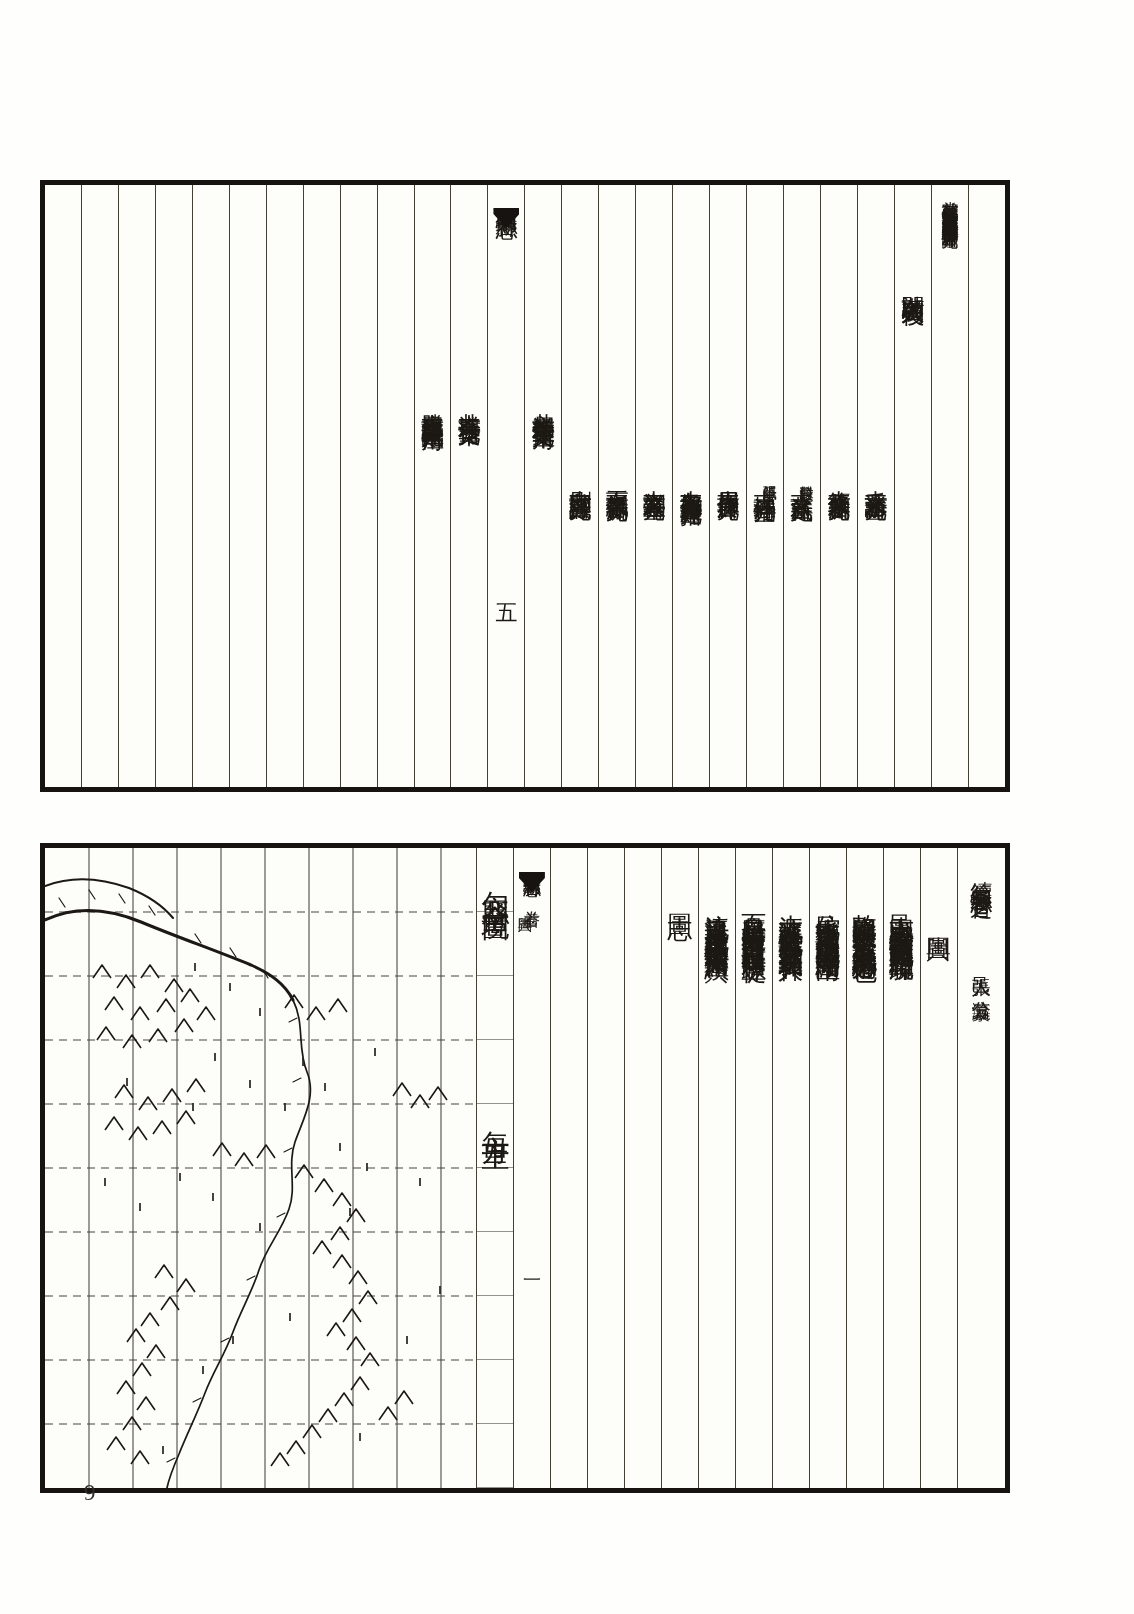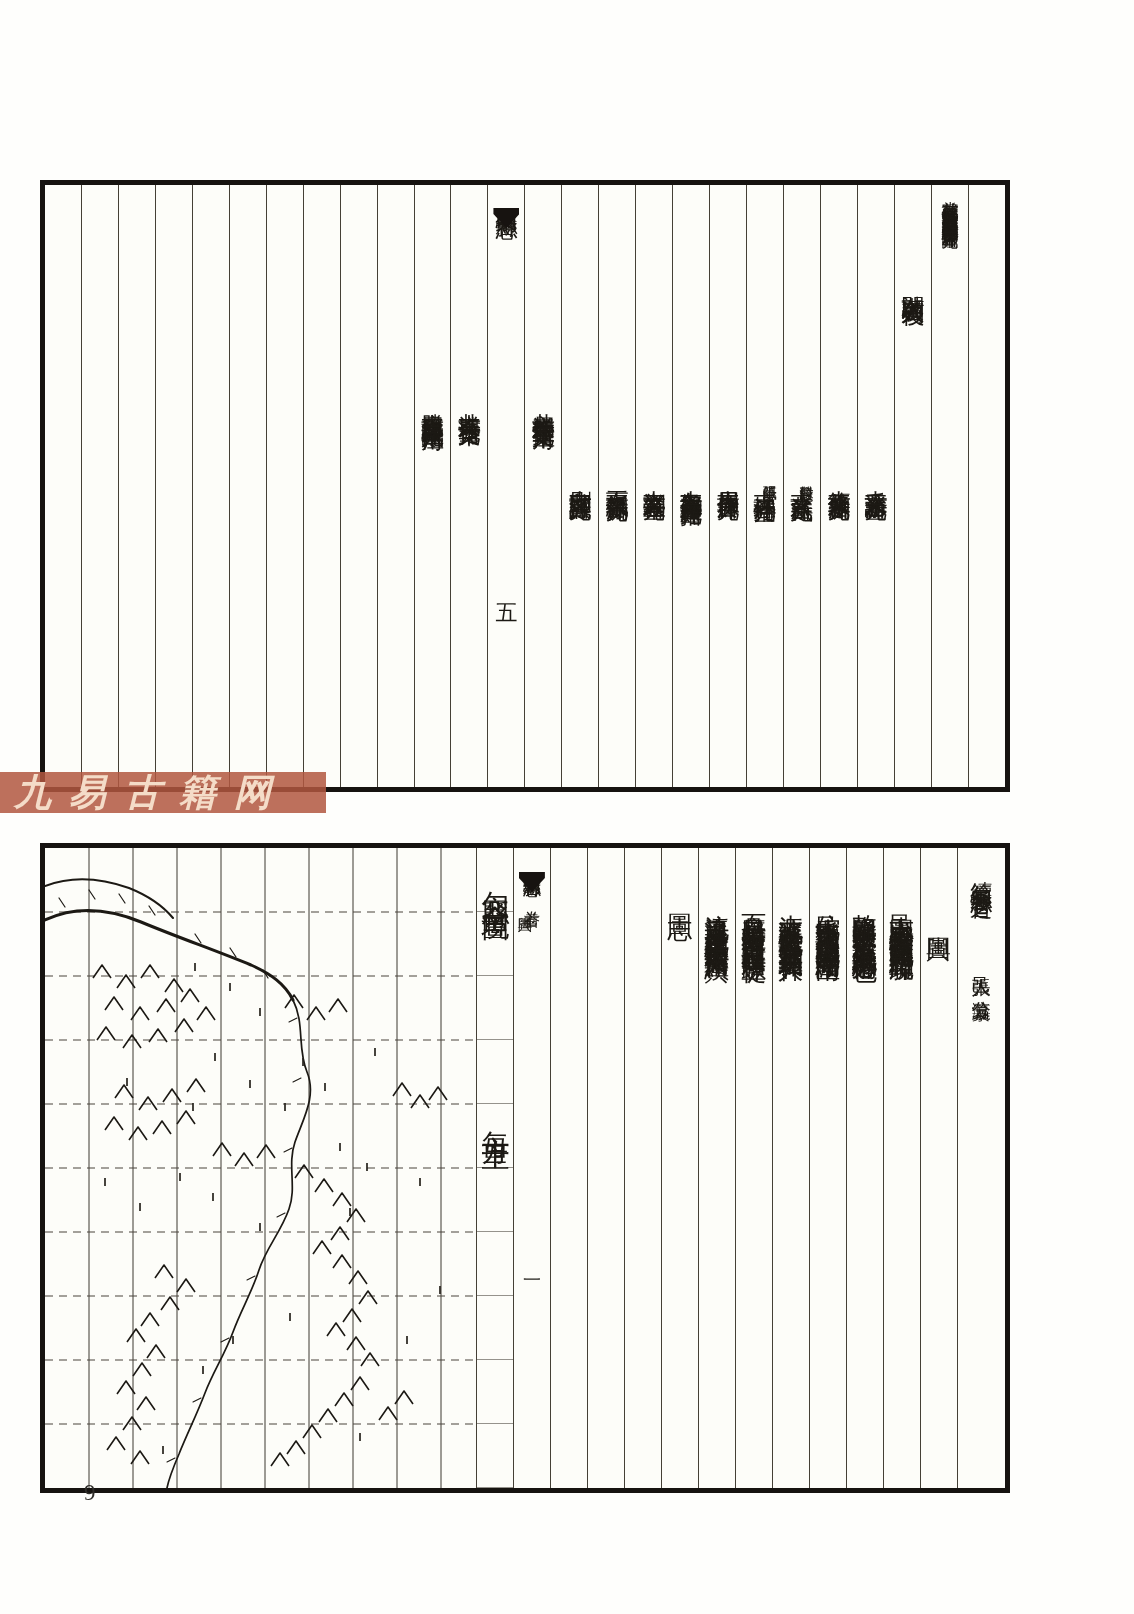--- a/index.html
+++ b/index.html
@@ -181,17 +181,14 @@
       <path d="M110,430l9,-13l9,13 M132,444l9,-13l9,13 M116,462l9,-13l9,13 M96,478l9,-13l9,13 M82,494l9,-13l9,13 M102,510l9,-13l9,13 M88,528l9,-13l9,13 M72,546l9,-13l9,13 M92,562l9,-13l9,13 M78,582l9,-13l9,13 M62,602l9,-13l9,13 M86,616l9,-13l9,13"></path>
       <path d="M348,248l9,-13l9,13 M366,260l9,-13l9,13 M384,252l9,-13l9,13 M350,556l9,-13l9,13 M334,572l9,-13l9,13"></path>
     </g>
     <g stroke="#27231d" stroke-width="2" opacity=".85">
       <path d="M150,115v8 M185,135v8 M215,160v8 M170,205v8 M205,232v8 M148,255v8 M240,255v8 M295,295v8 M322,315v8 M135,325v8 M168,345v8 M95,355v8 M215,375v8 M245,465v8 M188,488v8 M158,518v8 M315,585v8 M118,598v8 M362,488v8 M395,438v8 M258,210v8 M280,235v8 M82,230v8 M60,330v8 M305,360v8 M330,200v8 M375,330v8"></path>
     </g>
   </svg>
 </div>
       </div>
   </div>
-  <div class="watermark">
-    <span>九易古籍网</span>
-  </div>
   <div class="sheetnum">9</div>
 </div>
 
 </body></html>

